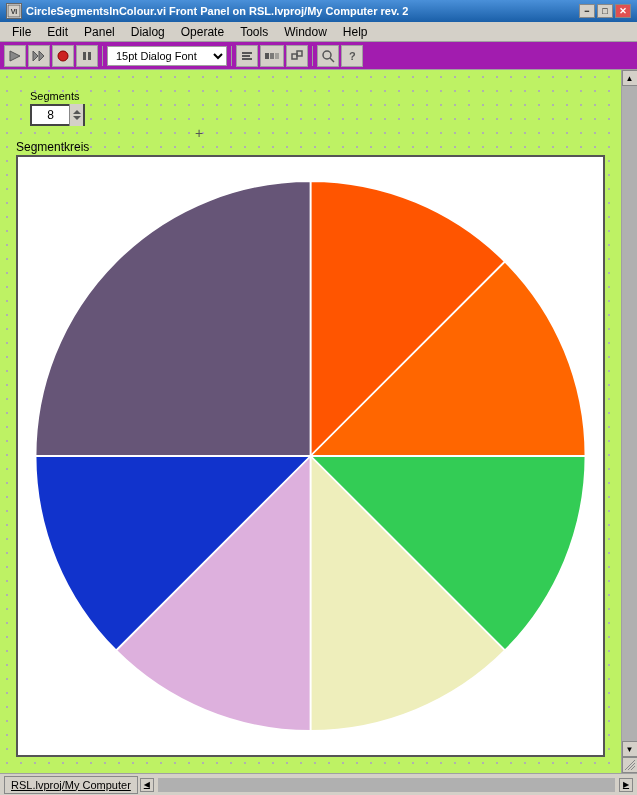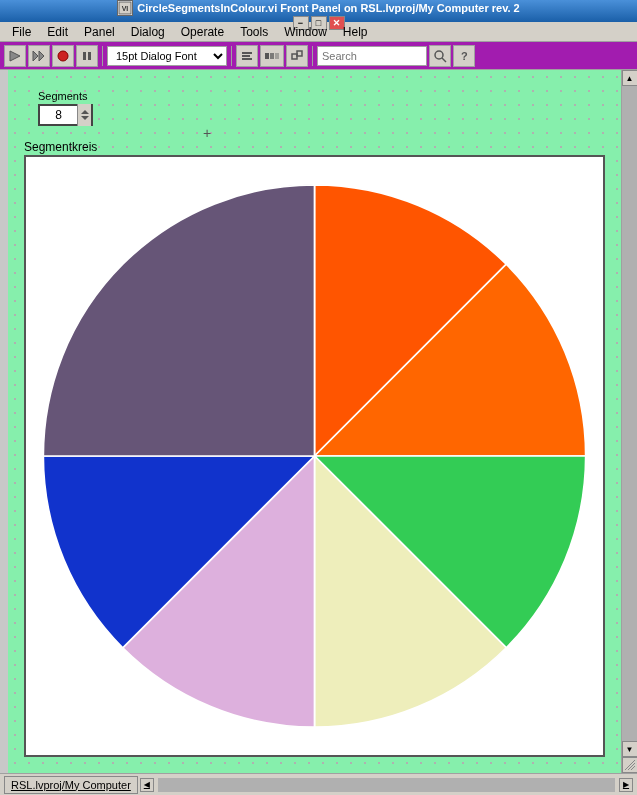--- a/index.html
+++ b/index.html
@@ -14,21 +14,20 @@
     }
 
     
     #title-bar {
       background: linear-gradient(to bottom, #4a90d9, #1a5fa8);
       height: 22px;
       display: flex;
       align-items: center;
       padding: 0 6px;
       justify-content: space-between;
-      flex-direction: column;
     }
     #title-bar-left {
       display: flex;
       align-items: center;
       gap: 4px;
     }
     #title-icon {
       width: 16px;
       height: 16px;
       background: #fff;
@@ -165,22 +164,21 @@
       background: #b0b0b0;
     }
 
     
     #panel-content {
       position: absolute;
       top: 0;
       left: 0;
       right: 0;
       bottom: 0;
-      background: #86efac;
-      margin-left: 8px;
+      background: #bef264;
     }
 
     
     #grid-bg {
       position: absolute;
       top: 0; left: 0; right: 0; bottom: 0;
       background-image: radial-gradient(circle, #b0b0b0 1px, transparent 1px);
       background-size: 14px 14px;
     }
 
@@ -364,21 +362,20 @@
       <rect x="11" y="4" width="4" height="6" fill="#555" opacity="0.4"></rect>
     </svg>
   </div>
   <div class="tb-btn">
     <svg width="14" height="14" viewBox="0 0 14 14">
       <rect x="2" y="5" width="5" height="5" fill="none" stroke="#555" stroke-width="1.5"></rect>
       <rect x="7" y="2" width="5" height="5" fill="none" stroke="#555" stroke-width="1.5"></rect>
     </svg>
   </div>
   <div class="tb-separator"></div>
-  <input type="text" class="search-box" placeholder="Search" style="">
   <div class="tb-btn">
     <svg width="14" height="14" viewBox="0 0 14 14">
       <circle cx="6" cy="6" r="4" fill="none" stroke="#555" stroke-width="1.5"></circle>
       <line x1="9" y1="9" x2="13" y2="13" stroke="#555" stroke-width="1.5"></line>
     </svg>
   </div>
   <div class="tb-btn">
     <svg width="14" height="14" viewBox="0 0 14 14">
       <text x="4" y="11" font-size="11" fill="#555" font-weight="bold">?</text>
     </svg>

